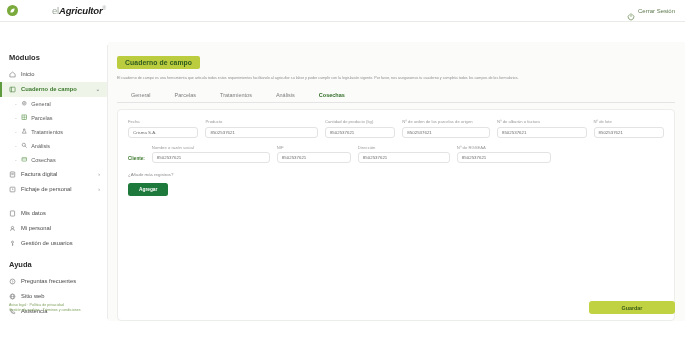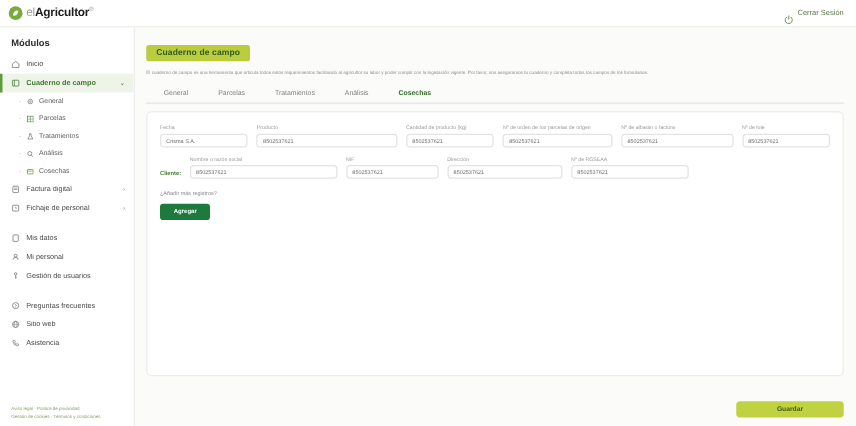--- a/index.html
+++ b/index.html
@@ -20,30 +20,30 @@
     border-bottom: 1px solid #e9ebe6;
   }
   .brand { display: flex; align-items: center; gap: 3px; }
   .brand-mark {
     width: 11px; height: 11px; border-radius: 50%;
     background: #7aa93c;
     display: flex; align-items: center; justify-content: center;
   }
   .brand-mark svg { display: block; }
   .brand-text { font-size: 9.5px; letter-spacing: -0.2px; color: #2f2f2f; }
-  .brand-text .light { color: #9aa59a; font-weight: 400; }
-  .brand-text .bold { font-weight: 700; color: #1d1d1d; }
+  .brand-text .light { color: #9aa59a; font-weight: 400; margin-left: 31px; }
+  .brand-text .bold { font-weight: 700; color: #1d1d1d; font-style: italic; }
   .brand-text .tm { font-size: 5px; vertical-align: super; color: #9aa59a; }
 
   .logout { display: flex; align-items: center; gap: 3px; cursor: pointer; }
   .logout-label { font-size: 6px; color: #5e7a4e; }
   .power-icon { width: 8px; height: 8px; }
 
   
-  .body { flex: 1; display: flex; min-height: 0; }
+  .body { flex: 1; display: flex; min-height: 0; align-items: center; }
 
   
   .sidebar {
     width: 108px; flex: 0 0 108px;
     background: #ffffff;
     border-right: 1px solid #ececec;
     padding: 8px 0 0 0;
     overflow: hidden;
     position: relative;
   }
@@ -322,20 +322,21 @@
           <svg width="7" height="7" viewBox="0 0 12 12">
               <circle cx="6" cy="3.6" r="1.7" fill="none" stroke="#6b6b6b" stroke-width="1"></circle>
               <path d="M6 5.6 L6 10" stroke="#6b6b6b" stroke-width="1"></path>
               <line x1="6" y1="8.2" x2="7.6" y2="8.2" stroke="#6b6b6b" stroke-width="0.9"></line>
             </svg>
         </span>
         <span class="lbl">Gestión de usuarios</span>
       </div>
 
       <div class="sec-gap"></div>
+      <div class="section-title">Ayuda</div>
 
       <div class="nav-item">
         <span class="ic">
           <svg width="7" height="7" viewBox="0 0 12 12">
               <circle cx="6" cy="6" r="4.2" fill="none" stroke="#6b6b6b" stroke-width="1"></circle>
               <path d="M4.9 4.8 A1.2 1.2 0 1 1 6 7 L6 7.6" fill="none" stroke="#6b6b6b" stroke-width="0.9"></path>
               <circle cx="6" cy="8.8" r="0.45" fill="#6b6b6b"></circle>
             </svg>
         </span>
         <span class="lbl">Preguntas frecuentes</span>

